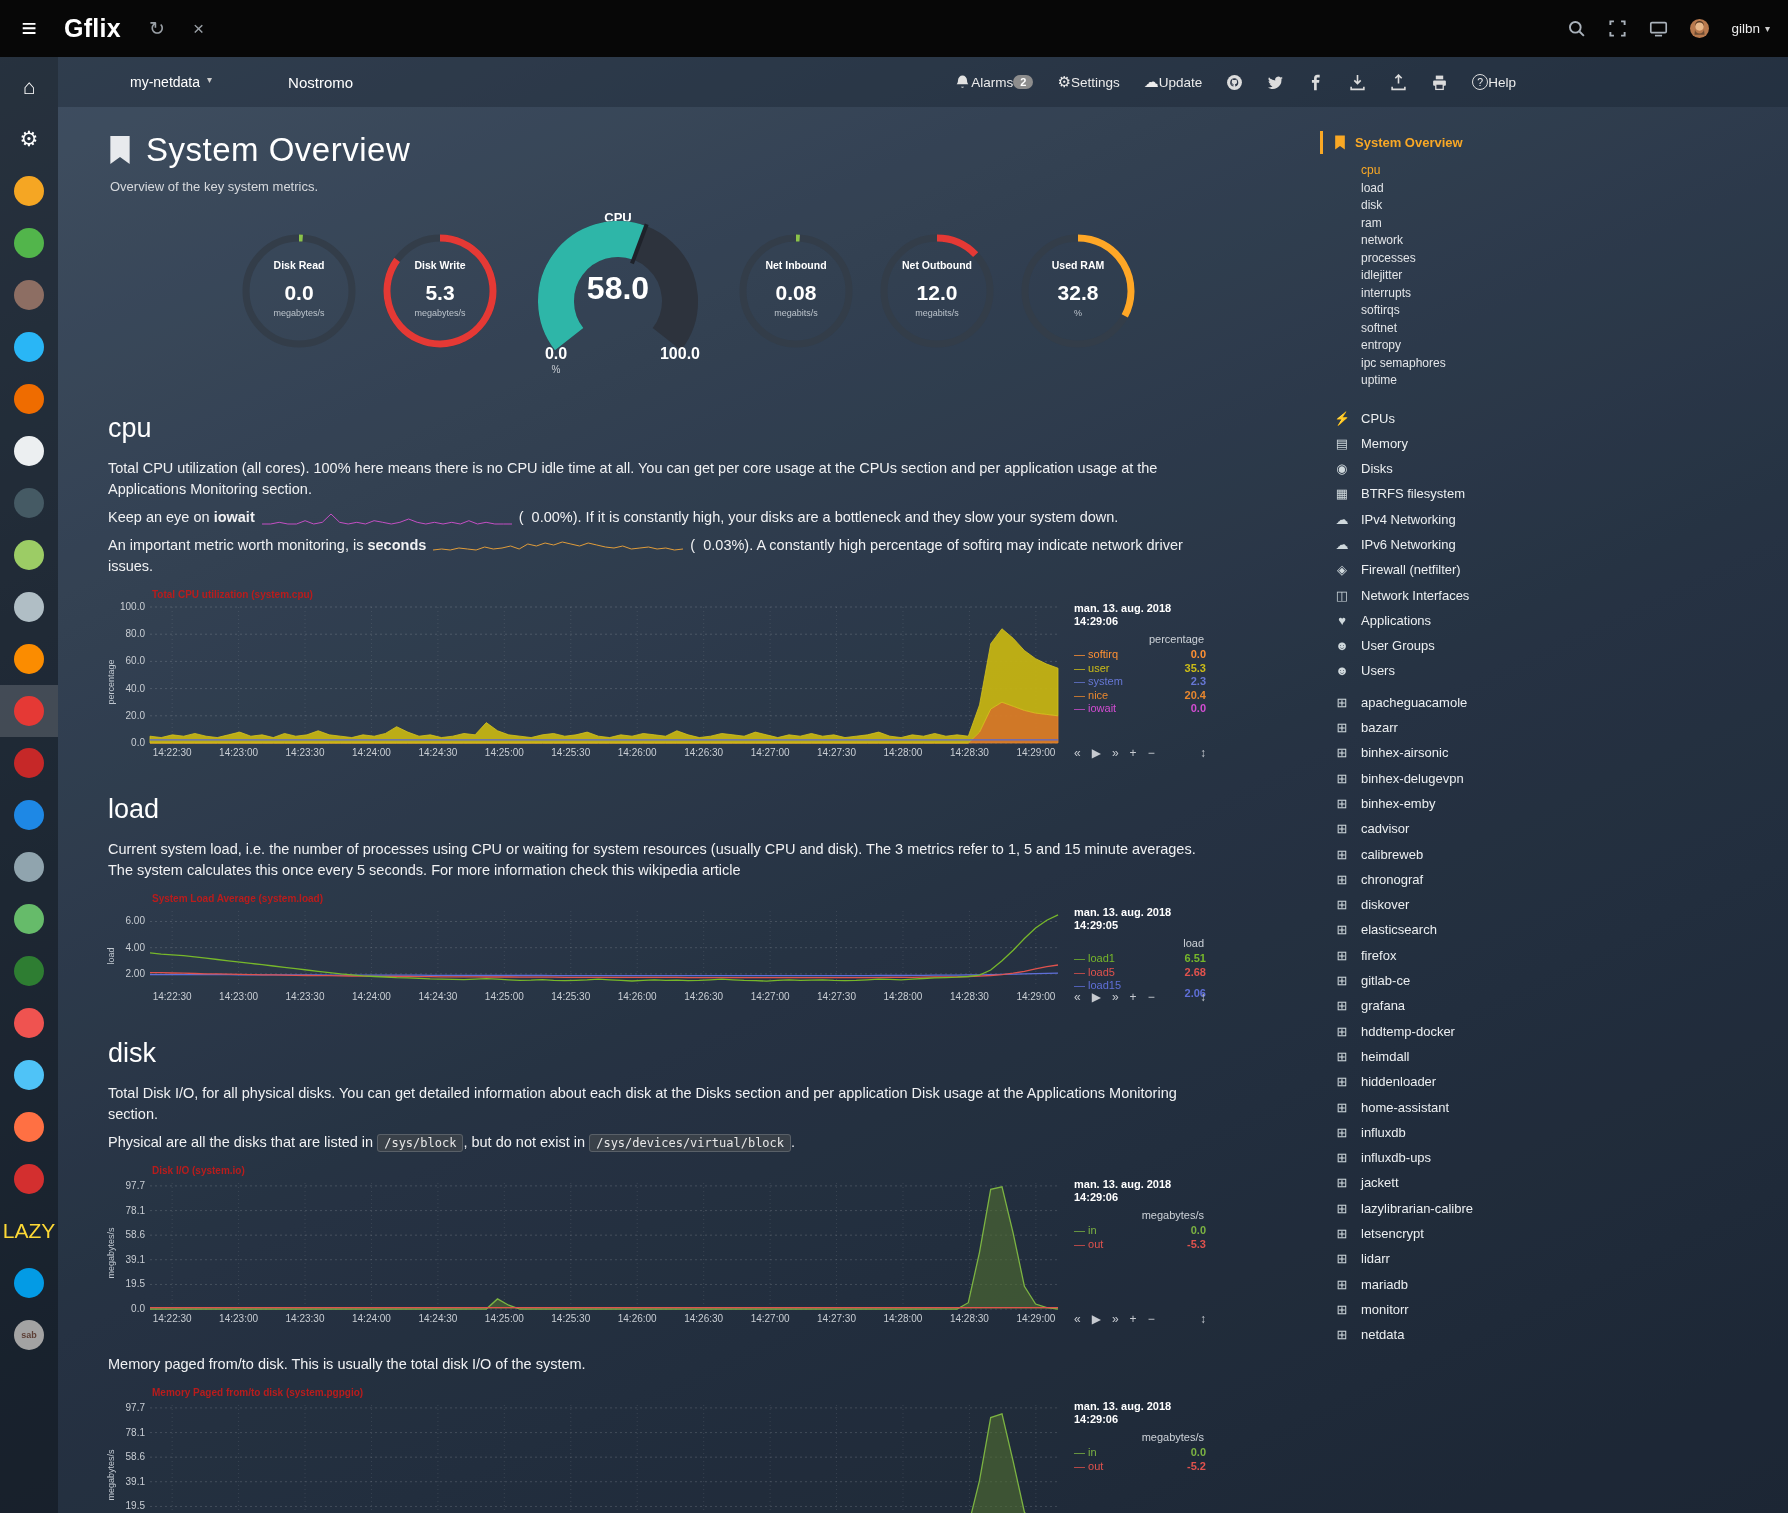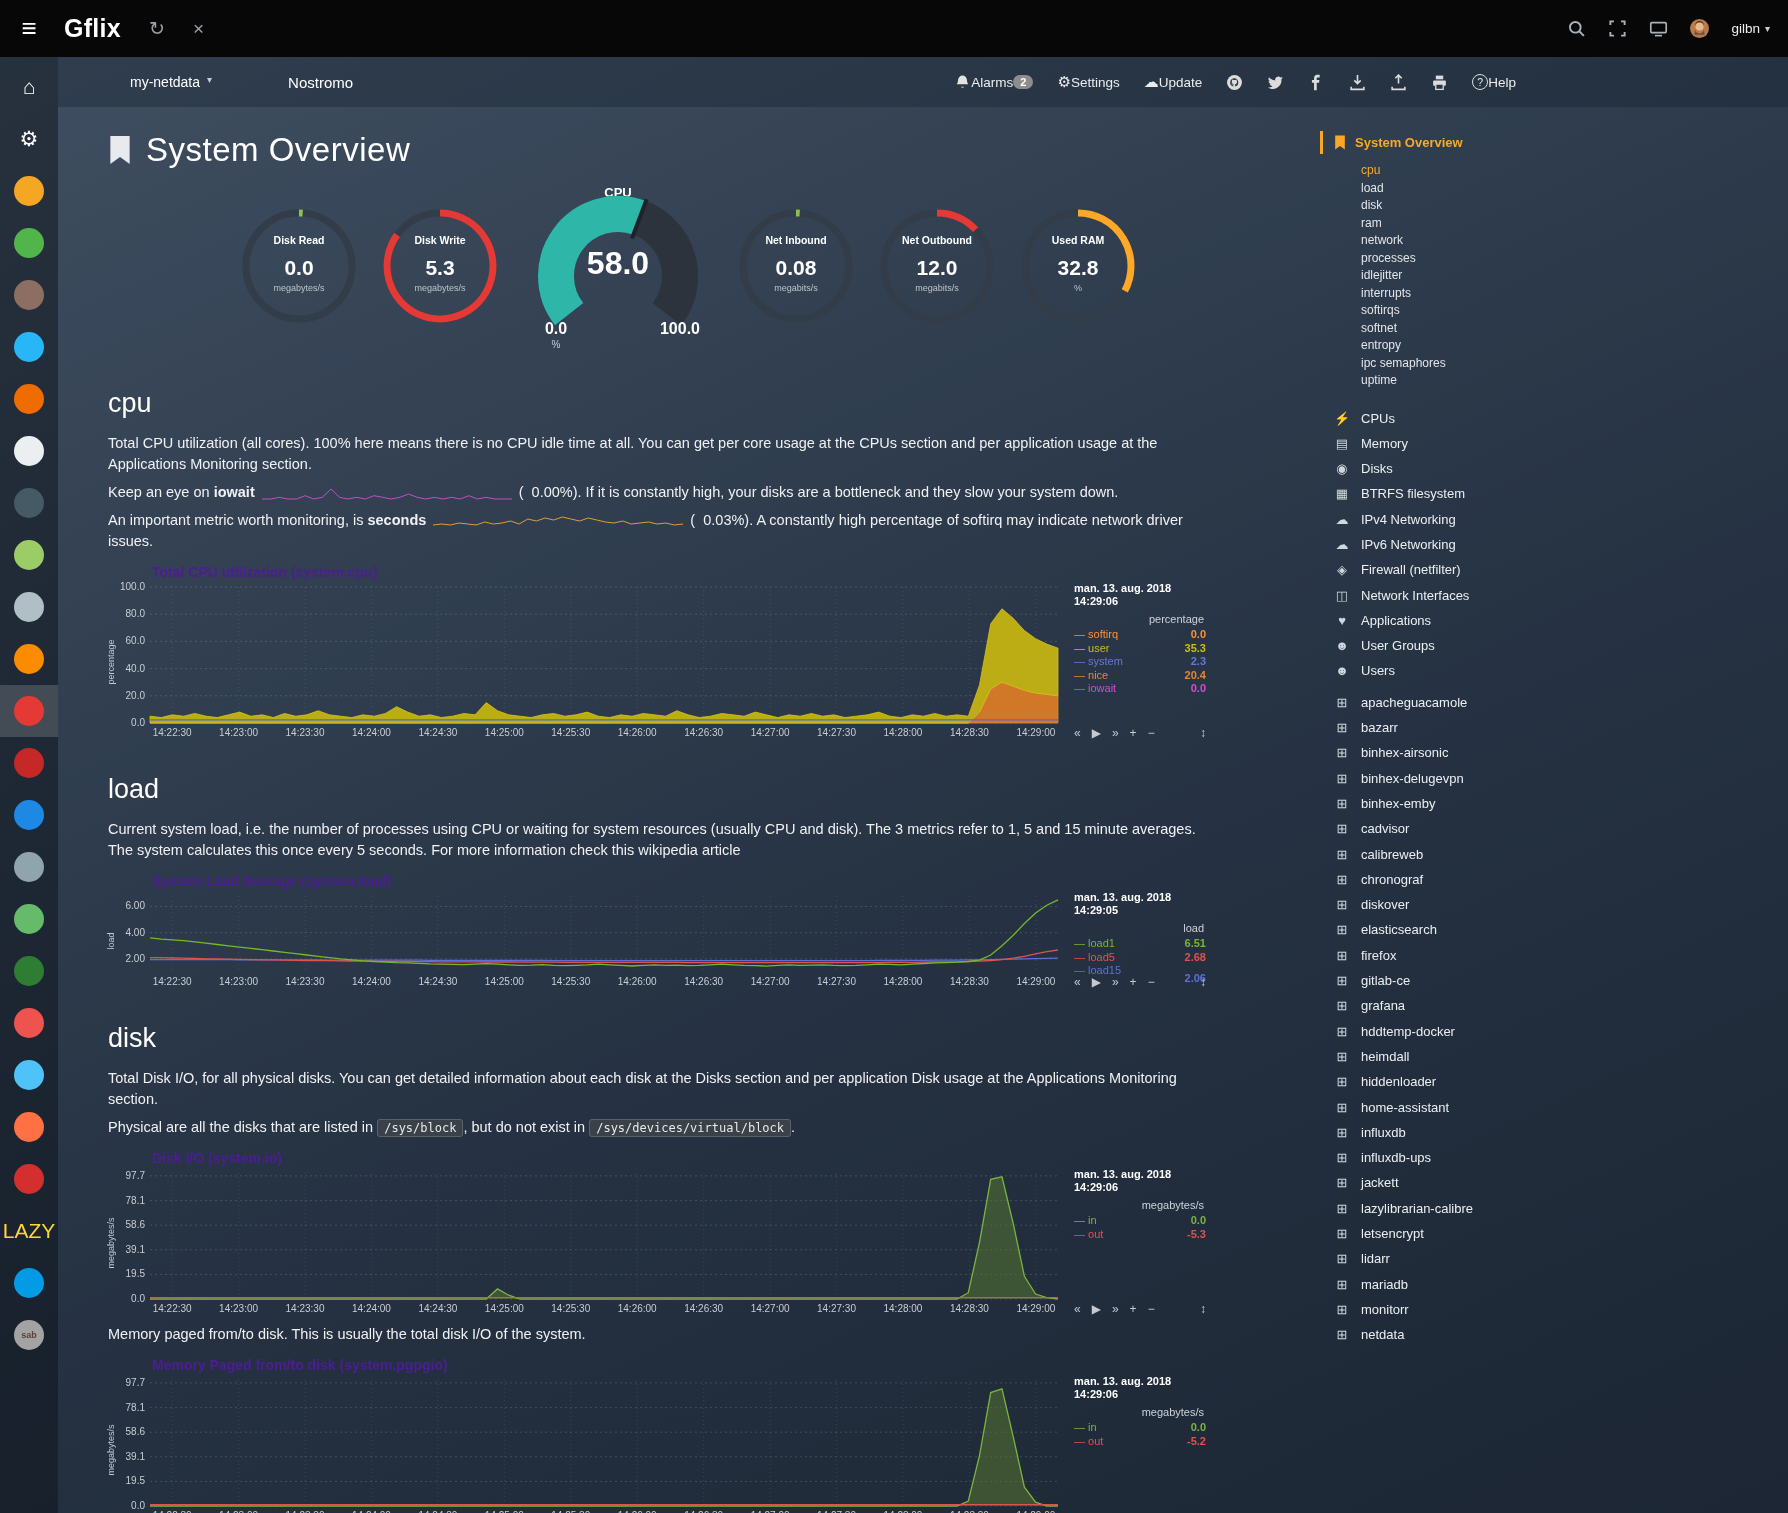--- a/index.html
+++ b/index.html
@@ -39,21 +39,21 @@
 .subtitle{font-size:13px;color:#d6d9dd;margin:10px 0 0 2px}
 .gauges{display:flex;justify-content:space-between;align-items:center;width:905px;margin:16px 0 0 128px}
 .gauge{text-align:center;cursor:pointer}
 .big-label{font-size:13px;font-weight:bold;color:#fff;margin-bottom:-4px}
 .sect h2{font-size:27px;font-weight:400;color:#fff;margin:32px 0 14px 0}
 .desc{font-size:14.5px;color:#f0f1f3;margin:2px 0 7px;max-width:1108px;line-height:1.45}
 .desc b{font-weight:bold}
 .spark{display:inline-block;vertical-align:middle;margin:0 7px;line-height:0}
 code{background:#3a4149;border:1px solid #596068;border-radius:3px;padding:1px 6px;font-family:"DejaVu Sans Mono",monospace;font-size:12px;color:#e8e8e8}
 .chart{margin:12px 0 4px 0;position:relative}
-.chart-title{font-size:14px;font-weight:bold;color:#4c1d95;margin:0 0 2px 44px}
+.chart-title{font-size:10px;font-weight:bold;color:#b91c1c;margin:0 0 2px 44px}
 .chart-row{display:flex;position:relative}
 .ylabel{position:absolute;left:-52px;top:50%;width:110px;text-align:center;transform:translateY(-50%) rotate(-90deg);font-size:9px;color:#c3cad2}
 .plot{line-height:0;cursor:crosshair}
 .legend{width:140px;position:relative;font-size:11px;color:#e6e8ea;padding-left:8px}
 .ldate,.ltime{font-weight:bold;color:#fff;line-height:13px}
 .lunit{text-align:right;color:#cdd2d8;margin:5px 2px 3px 0}
 .lrow{display:flex;justify-content:space-between;line-height:13.5px}
 .lval{font-weight:bold}
 .ltoolbar{position:absolute;bottom:2px;left:8px;right:0;display:flex;gap:11px;align-items:center;color:#c6cad0;font-size:12px}
 .ltool{cursor:pointer}
@@ -232,20 +232,21 @@
     </nav>
 
     <div class="page">
       <main class="main">
         <div class="title-row">
           <svg class="bm" viewBox="0 0 22 28">
               <path d="M2 1h18v26l-9-6.5L2 27z" fill="#e8eaed"></path>
             </svg>
           <h1>System Overview</h1>
         </div>
+        <div class="subtitle">Overview of the key system metrics.</div>
 
         <div class="gauges">
             <div class="gauge"><svg width="126" height="126">
                 <circle cx="63" cy="60" r="53" fill="none" stroke="#333d49" stroke-width="7"></circle>
                 <path d="M 63 7 A 53 53 0 0 1 66.69709310843865 7.1291053362293155" fill="none" stroke="#8bc34a" stroke-width="7"></path>
                 <text x="63" y="38" text-anchor="middle" font-size="10.5" font-weight="bold" fill="#fff">Disk Read</text>
                 <text x="63" y="69" text-anchor="middle" font-size="21" font-weight="bold" fill="#fff">0.0</text>
                 <text x="63" y="85" text-anchor="middle" font-size="9" fill="#bcc4cc">megabytes/s</text>
               </svg></div>
             <div class="gauge"><svg width="126" height="126">
@@ -532,21 +533,21 @@
                     <span class="ltool">«</span>
                     <span class="ltool">▶</span>
                     <span class="ltool">»</span>
                     <span class="ltool">+</span>
                     <span class="ltool">−</span>
                     <span class="lresize">↕</span>
                   </div>
                 </div>
             </div>
           </div>
-          <p class="desc" style="margin-top:6px">Memory paged from/to disk. This is usually the total disk I/O of the system.</p>
+          <p class="desc" style="margin-top:26px">Memory paged from/to disk. This is usually the total disk I/O of the system.</p>
           <div class="chart">
             <div class="chart-title">Memory Paged from/to disk (system.pgpgio)</div>
             <div class="chart-row">
               <div class="ylabel">megabytes/s</div>
               <div class="plot"><svg width="958" height="150">
                     <line x1="64.14634146341464" y1="5" x2="64.14634146341464" y2="131" stroke="rgba(255,255,255,0.10)" stroke-dasharray="1,3"></line>
                     <text x="64.14634146341464" y="144" text-anchor="middle" font-size="10" fill="#c9ced4">14:22:30</text>
                     <line x1="130.58536585365854" y1="5" x2="130.58536585365854" y2="131" stroke="rgba(255,255,255,0.10)" stroke-dasharray="1,3"></line>
                     <text x="130.58536585365854" y="144" text-anchor="middle" font-size="10" fill="#c9ced4">14:23:00</text>
                     <line x1="197.02439024390245" y1="5" x2="197.02439024390245" y2="131" stroke="rgba(255,255,255,0.10)" stroke-dasharray="1,3"></line>

